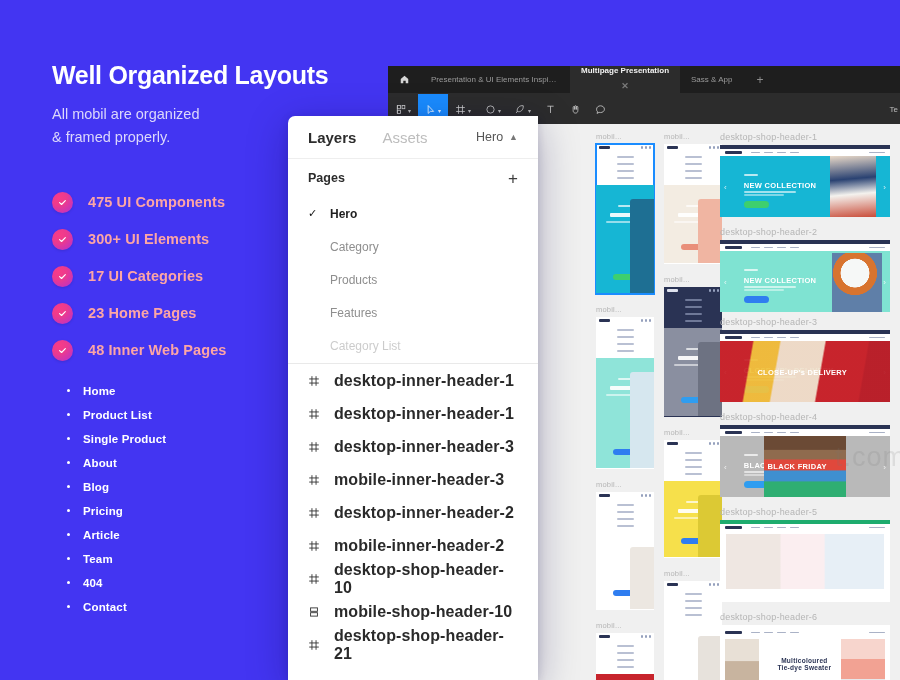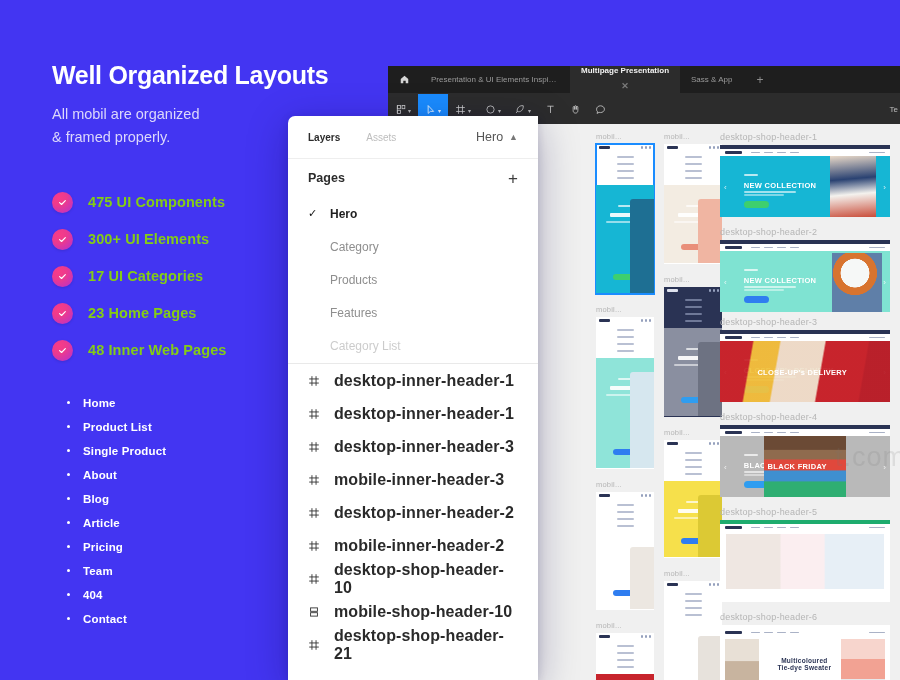--- a/index.html
+++ b/index.html
@@ -26,23 +26,23 @@
   .feature-row { display: flex; align-items: center; height: 37px; }
   .check-badge {
     width: 21px; height: 21px; border-radius: 50%;
     background: radial-gradient(circle at 32% 28%, #f73c87 0%, #ec3a8e 38%, #b52fd0 100%);
     display: flex; align-items: center; justify-content: center;
     flex: 0 0 auto; box-shadow: 0 1px 3px rgba(0,0,0,0.13);
   }
   .check-badge svg { display: block; }
   .feature-label {
     margin-left: 15px; font-size: 14.5px; font-weight: bold;
-    color: #84cc16; letter-spacing: 0.1px; white-space: nowrap;
-  }
-  .pagelist { margin-top: 22px; margin-left: 14px; }
+    color: #fca5a5; letter-spacing: 0.1px; white-space: nowrap;
+  }
+  .pagelist { margin-top: 10px; margin-left: 14px; }
   .page-row { display: flex; align-items: center; height: 24px; }
   .page-dot {
     width: 3px; height: 3px; border-radius: 50%;
     background: #ffffff; flex: 0 0 auto; margin-left: 1px;
   }
   .page-label {
     margin-left: 13px; font-size: 11.5px; font-weight: bold;
     color: #ffffff; letter-spacing: 0.15px; white-space: nowrap;
   }
 
@@ -151,21 +151,21 @@
   .layers-panel {
     position: absolute; left: 288px; top: 116px; width: 250px; height: 564px;
     background: #ffffff; border-top-left-radius: 7px;
     box-shadow: 0 10px 42px rgba(12, 6, 70, 0.30), 0 2px 10px rgba(12,6,70,.14);
     overflow: hidden;
   }
   .lp-head {
     height: 43px; display: flex; align-items: center; padding: 0 20px;
     border-bottom: 1px solid #eeeeee;
   }
-  .lp-tab { font-size: 10px; color: #bdbdbd; margin-right: 26px; }
+  .lp-tab { font-size: 15px; color: #bdbdbd; margin-right: 26px; }
   .lp-tab.active { color: #2c2c2c; font-weight: bold; }
   .lp-hero { margin-left: auto; font-size: 12.5px; color: #555; display:flex; align-items:center; gap:6px;}
   .lp-chev { font-size: 9px; color:#777; }
 
   .lp-pages-hd {
     height: 38px; display:flex; align-items:center; padding: 0 20px;
     font-size: 12.5px; font-weight: bold; color: #2c2c2c;
   }
   .lp-plus { margin-left:auto; font-size: 17px; color:#3c3c3c; font-weight: 300; line-height: 1;}
   .pg-row { height: 33px; display: flex; align-items: center; padding: 0 20px; font-size: 12px; }
@@ -249,25 +249,25 @@
         <div class="page-row">
           <span class="page-dot"></span>
           <span class="page-label">About</span>
         </div>
         <div class="page-row">
           <span class="page-dot"></span>
           <span class="page-label">Blog</span>
         </div>
         <div class="page-row">
           <span class="page-dot"></span>
+          <span class="page-label">Pricing</span>
+        </div>
+        <div class="page-row">
+          <span class="page-dot"></span>
           <span class="page-label">Article</span>
-        </div>
-        <div class="page-row">
-          <span class="page-dot"></span>
-          <span class="page-label">Pricing</span>
         </div>
         <div class="page-row">
           <span class="page-dot"></span>
           <span class="page-label">Team</span>
         </div>
         <div class="page-row">
           <span class="page-dot"></span>
           <span class="page-label">404</span>
         </div>
         <div class="page-row">

